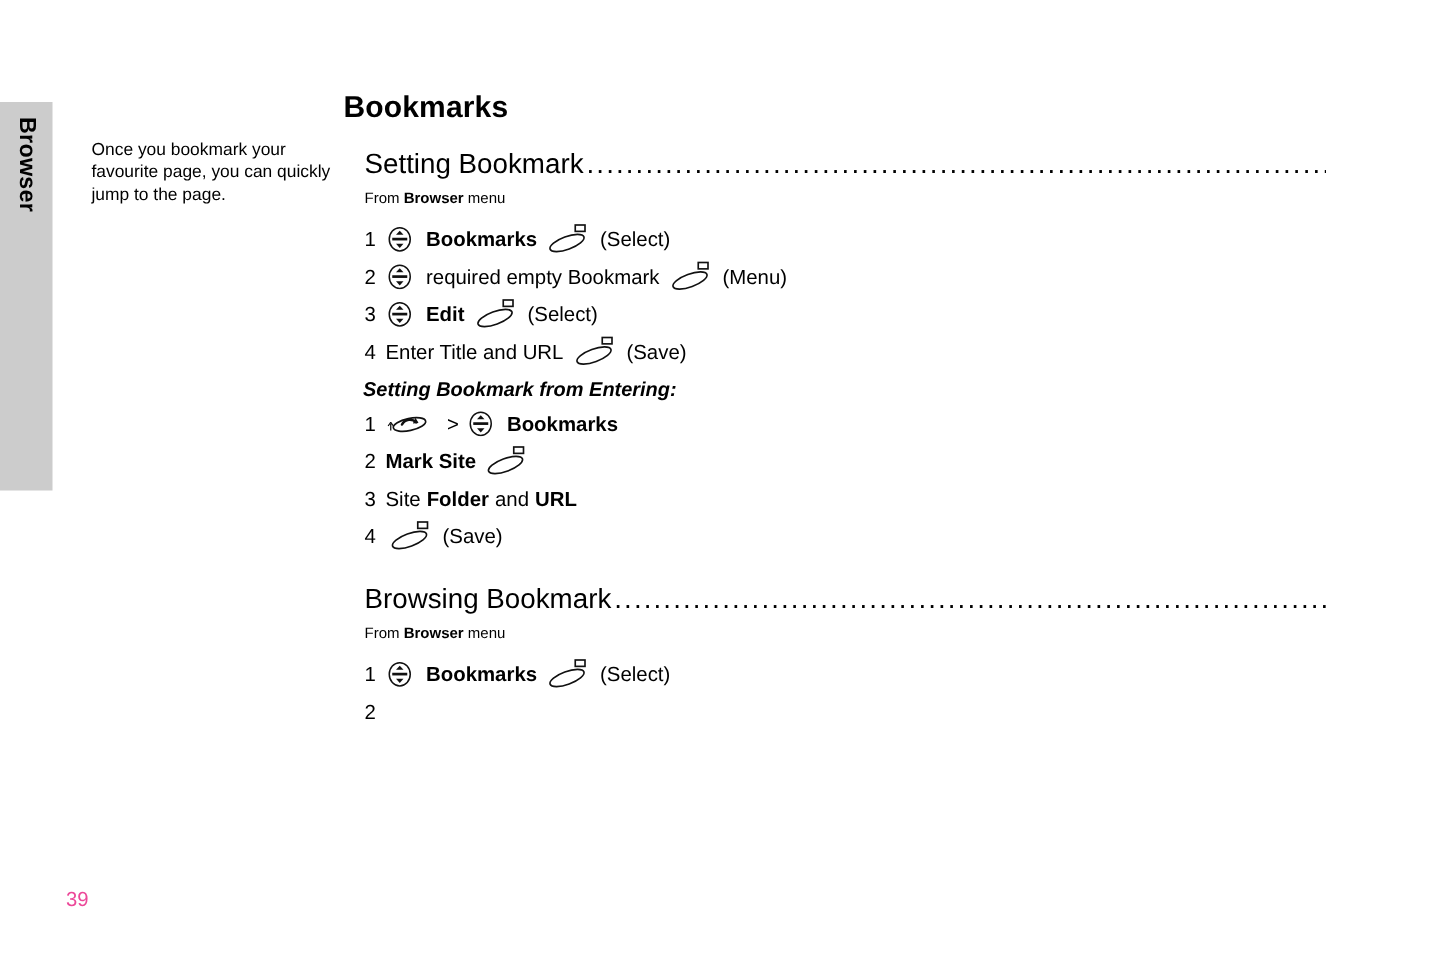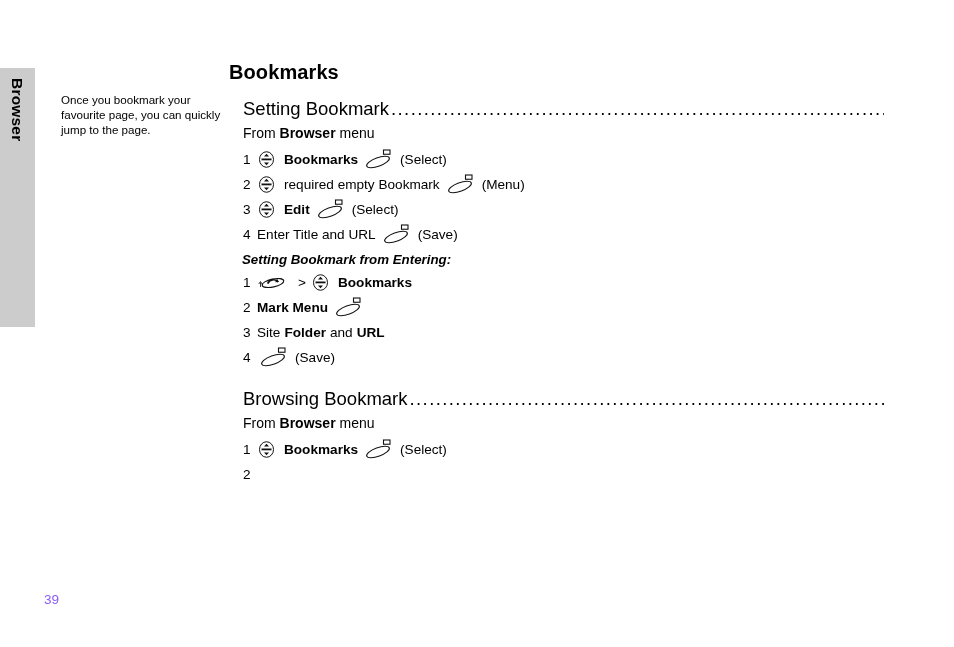--- a/index.html
+++ b/index.html
@@ -102,21 +102,21 @@
   .subhead {
     font-size: 13.3px;
     font-weight: bold;
     font-style: italic;
     margin: 5px 0 2px 0;
     padding-left: 13px;
     line-height: 17px;
   }
 
   .intro-line {
-    font-size: 14px;
+    font-size: 10px;
     line-height: 18px;
     padding-left: 14px;
     margin: 0 0 5px 0;
   }
 
   .steps {
     margin: 0;
     padding: 0;
     list-style: none;
   }
@@ -164,21 +164,21 @@
   .icon-nav { width: 17px; height: 17px; margin: 0 5px 0 1px; }
   .icon-soft { width: 28px; height: 20px; margin: 0 3px; }
   .icon-softleft { width: 29px; height: 17px; margin: 0 3px 0 0; }
 
   
   .page-number {
     position: absolute;
     left: 44px;
     top: 592px;
     font-size: 13.5px;
-    color: #8b5cf6;
+    color: #ec4899;
   }
 </style>
 </head>
 <body>
 
 <div class="side-tab">
   <div class="side-tab-label">Browser</div>
 </div>
 
 <div class="margin-note">Once you bookmark your favourite page, you can quickly jump to the page.</div>
@@ -309,21 +309,21 @@
                     <path d="M17 28.5 L22 23 L12 23 Z" fill="#111"></path>
                   </svg>
                 </span>
               </span>
               <span class="tok b">Bookmarks</span>
             </span>
           </div>
           <div class="step">
             <span class="step-num">2</span>
             <span class="step-body">
-              <span class="tok b">Mark Menu</span>
+              <span class="tok b">Mark Site</span>
               <span class="tok">
                 <span class="icon icon-soft">
                   <svg viewBox="0 0 56 40" width="28" height="20">
                     <ellipse cx="26" cy="26" rx="24" ry="8.5" fill="none" stroke="#111" stroke-width="2.2" transform="rotate(-20 26 26)"></ellipse>
                     <rect x="37" y="2" width="13" height="8.5" fill="none" stroke="#111" stroke-width="2.2"></rect>
                   </svg>
                 </span>
               </span>
             </span>
           </div>

